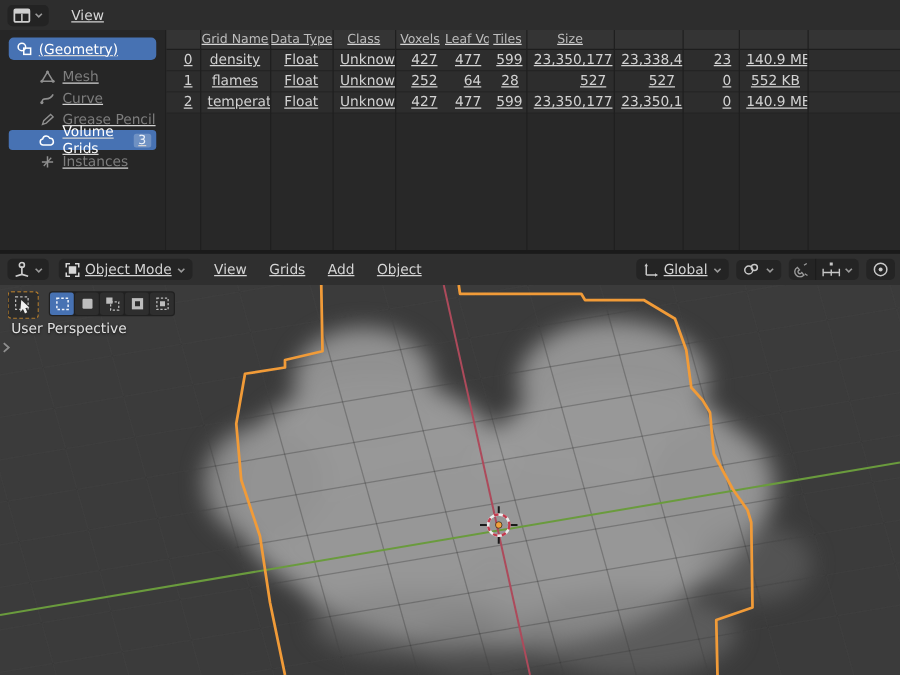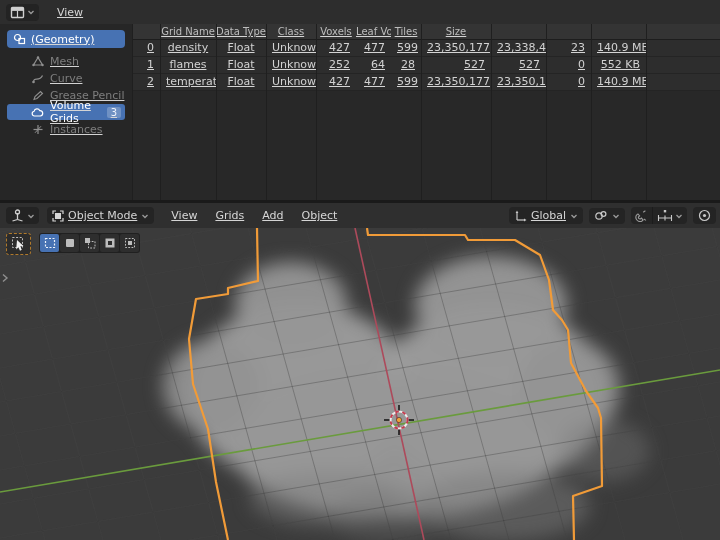--- a/index.html
+++ b/index.html
@@ -428,19 +428,20 @@
           <div class="mbtn">
             <svg class="icon-svg" width="12" height="12" viewBox="0 0 12 12">
                 <rect x="1.5" y="1.5" width="9" height="9" fill="none" stroke="#bdbdbd" stroke-width="1" stroke-dasharray="1.8 1.4"></rect>
                 <rect x="4" y="4" width="4" height="4" fill="#bdbdbd"></rect>
               </svg>
           </div>
         </div>
       </div>
 
       <div class="vp-text">
+        <div>User Perspective</div>
       </div>
       <svg class="layer expand-chev" style="top:45px;left:1px" width="8" height="10" viewBox="0 0 8 10">
         <polyline points="2,1.5 6,5 2,8.5" fill="none" stroke="#8f8f8f" stroke-width="1.4"></polyline>
       </svg>
     </div>
   </div>
 </div>
 
 </body></html>

